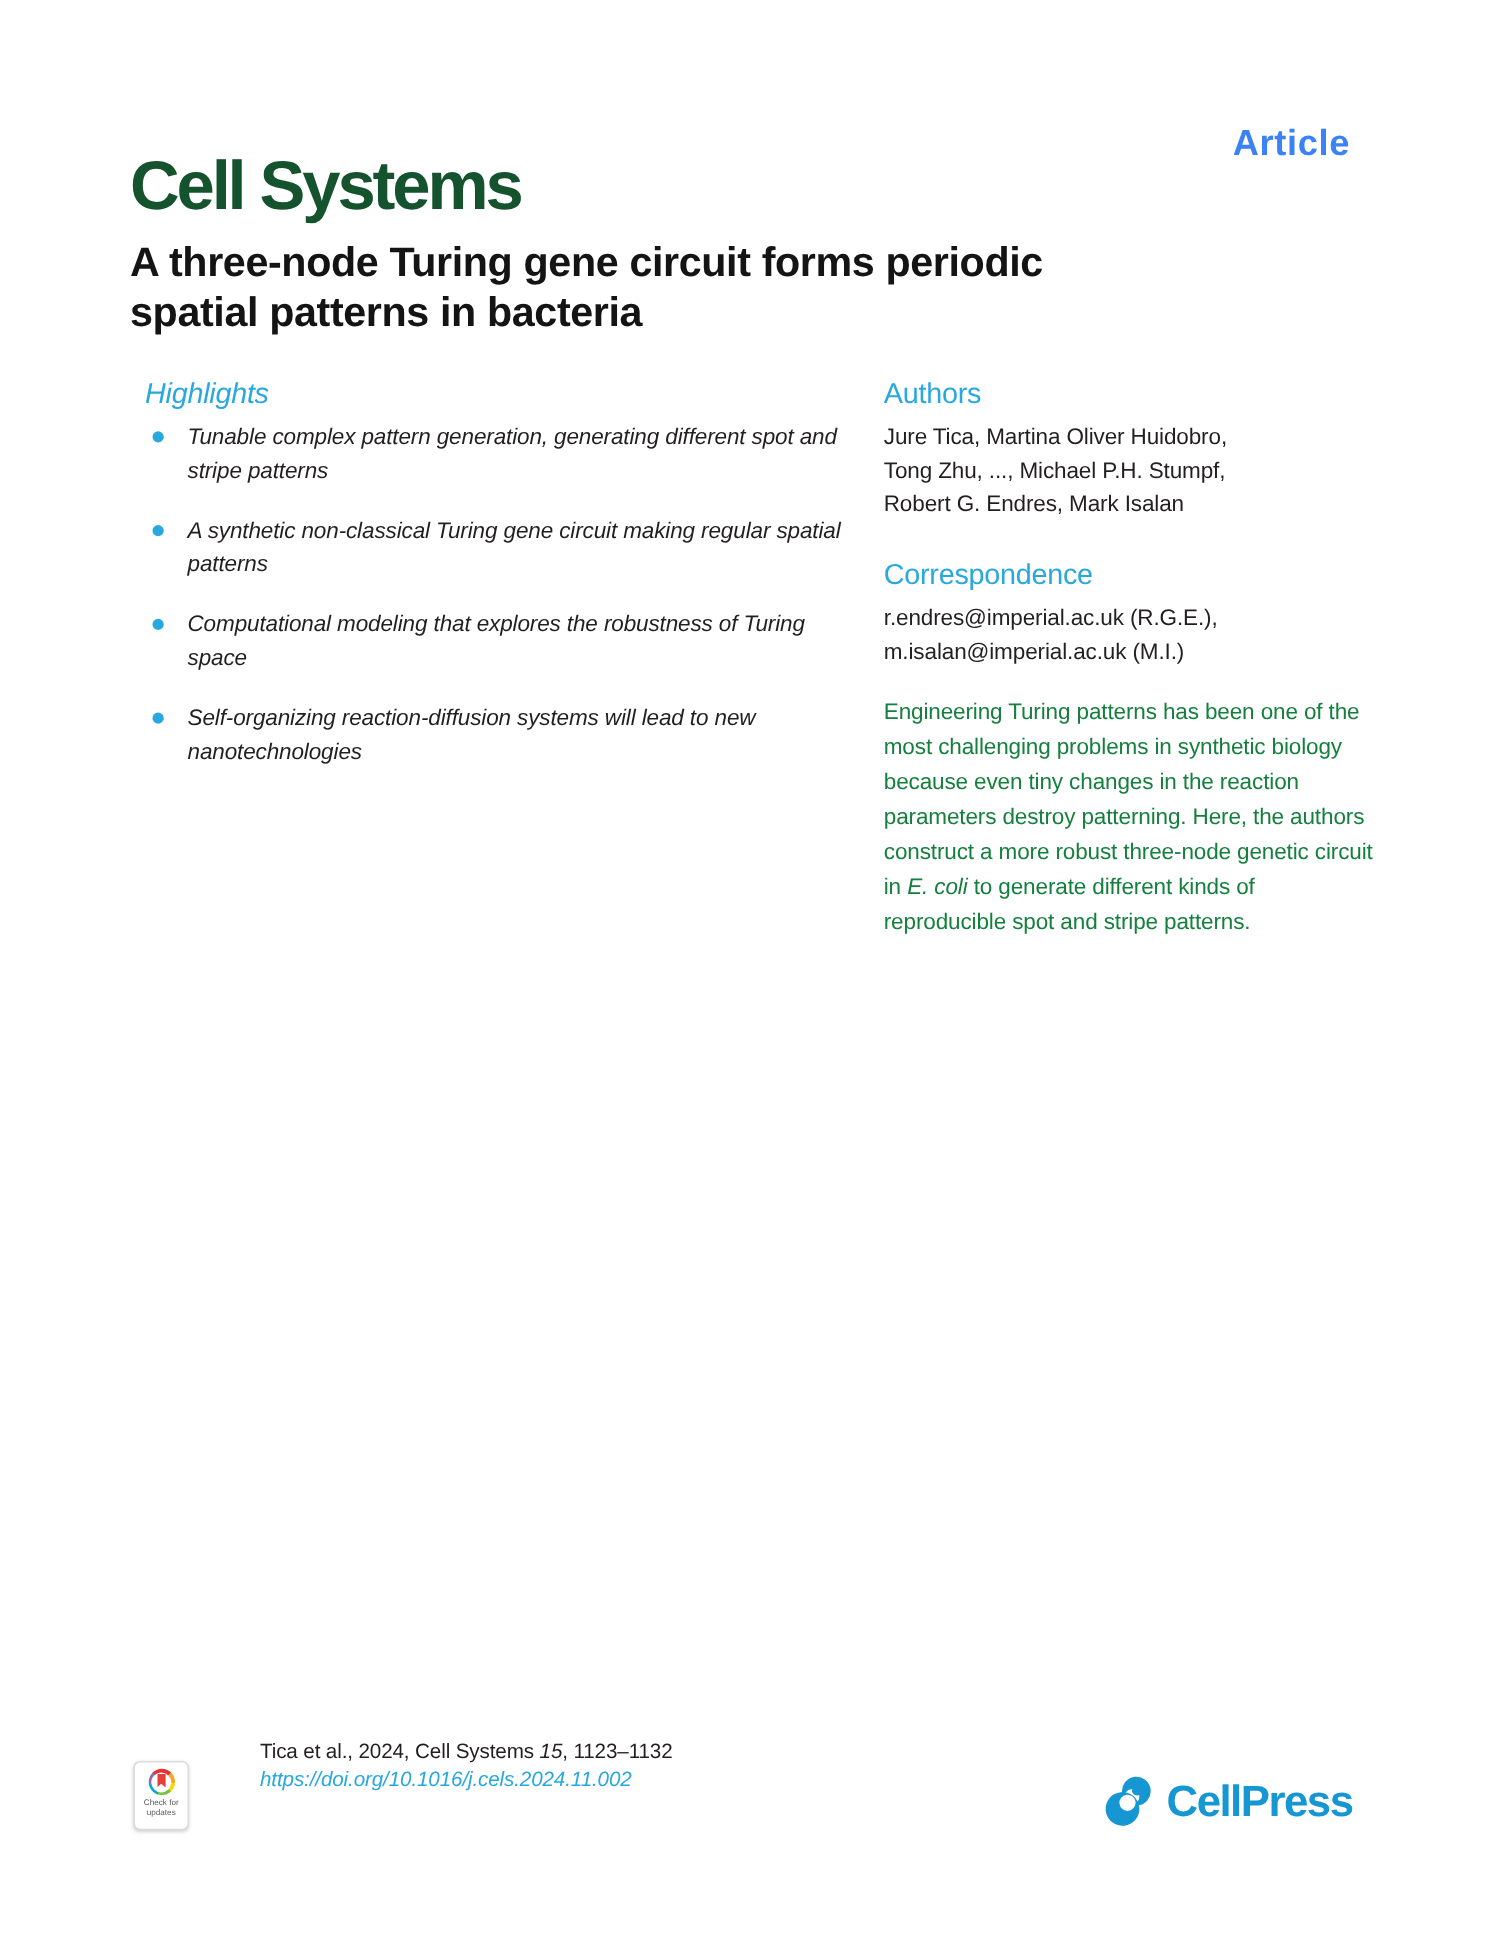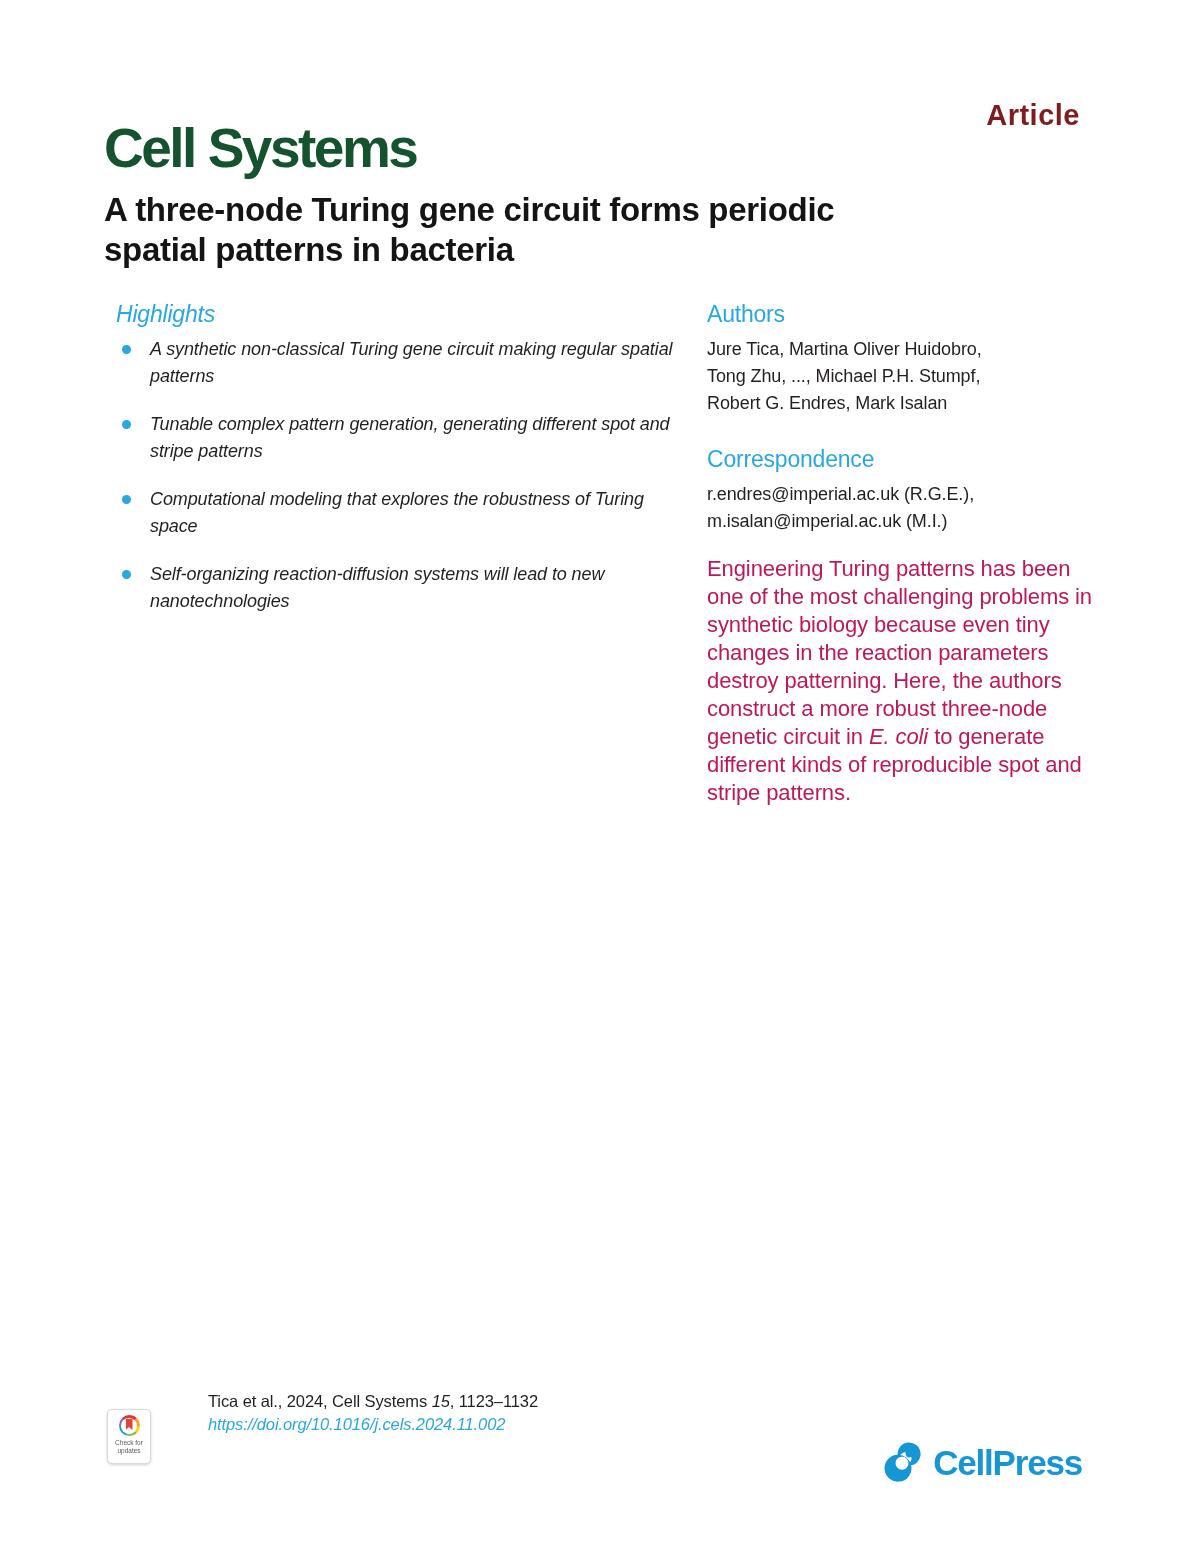--- a/index.html
+++ b/index.html
@@ -9,21 +9,21 @@
     color:#1c1c1c;
     width:1200px; height:1557px;
     position:relative;
     -webkit-font-smoothing:antialiased;
   }
   .page { position:absolute; inset:0; background:#fff; overflow:hidden; }
 
   
   .article-label {
     position:absolute; top:99px; right:120px;
-    font-size:29px; font-weight:bold; color:#7f1d1d; letter-spacing:0.5px;
+    font-size:29px; font-weight:bold; color:#3b82f6; letter-spacing:0.5px;
   }
   .brand {
     position:absolute; top:116px; left:104px;
     font-size:55px; font-weight:bold; color:#14532d; letter-spacing:-2.5px;
   }
   .title {
     position:absolute; top:190px; left:104px; width:960px;
     font-size:33px; font-weight:bold; color:#141414;
     line-height:40px; letter-spacing:-0.3px;
   }
@@ -40,21 +40,21 @@
 
   .hl-item { display:flex; margin-bottom:21px; }
   .hl-bullet {
     flex:0 0 auto; width:9px; height:9px; border-radius:50%;
     background:#29a7df; margin:9px 19px 0 6px;
   }
   .hl-text { font-size:18px; line-height:27px; color:#231f20; max-width:552px; letter-spacing:-0.1px; }
 
   .authors-block { margin-bottom:28px; }
   .corr-block { margin-bottom:20px; }
-  .inbrief-text { font-size:22px; line-height:28px; color:#be185d; letter-spacing:-0.1px; }
+  .inbrief-text { font-size:18px; line-height:28px; color:#15803d; letter-spacing:-0.1px; }
   .italic { font-style:italic; }
 
   
   .footer-badge {
     position:absolute; left:107px; top:1409px; width:44px; height:55px;
     background:#fff; border:1px solid #d9d9d9; border-radius:5px;
     box-shadow:0 1px 3px rgba(0,0,0,.18);
     display:flex; flex-direction:column; align-items:center; padding-top:5px;
     cursor:pointer;
   }
@@ -75,21 +75,21 @@
     margin-top:3px; font-size:6.5px; line-height:8px; color:#58595b; text-align:center;
   }
   .footer-citation {
     position:absolute; left:208px; top:1390px;
     font-size:16.5px; line-height:23px; color:#231f20; letter-spacing:-0.1px;
   }
   .doi-link { color:#29a7df; text-decoration:none; cursor:pointer;font-style:italic; }
 
   .cellpress {
     position:absolute; top:1420px; right:118px;
-    display:flex; align-items:center; gap:6px; cursor:pointer;margin-top:21px;
+    display:flex; align-items:center; gap:6px; cursor:pointer;
   }
   .cp-mark { width:46px; height:44px; transform:rotate(-6deg); }
   .cp-word {
     font-size:35px; font-weight:bold; color:#1796d4; letter-spacing:-1.2px;
   }
 </style>
 </head>
 <body>
 
 <div class="page">
@@ -98,25 +98,25 @@
 
   <div class="brand">Cell Systems</div>
 
   <h1 class="title"><span>A three-node Turing gene circuit forms periodic</span><br><span>spatial patterns in bacteria</span></h1>
 
   <div class="col-left">
     <div class="sec-heading">Highlights</div>
 
     <div class="hl-item">
       <span class="hl-bullet"></span>
-      <span class="hl-text">A synthetic non-classical Turing gene circuit making regular spatial patterns</span>
+      <span class="hl-text">Tunable complex pattern generation, generating different spot and stripe patterns</span>
     </div>
     <div class="hl-item">
       <span class="hl-bullet"></span>
-      <span class="hl-text">Tunable complex pattern generation, generating different spot and stripe patterns</span>
+      <span class="hl-text">A synthetic non-classical Turing gene circuit making regular spatial patterns</span>
     </div>
     <div class="hl-item">
       <span class="hl-bullet"></span>
       <span class="hl-text">Computational modeling that explores the robustness of Turing space</span>
     </div>
     <div class="hl-item">
       <span class="hl-bullet"></span>
       <span class="hl-text">Self-organizing reaction-diffusion systems will lead to new nanotechnologies</span>
     </div>
   </div>

